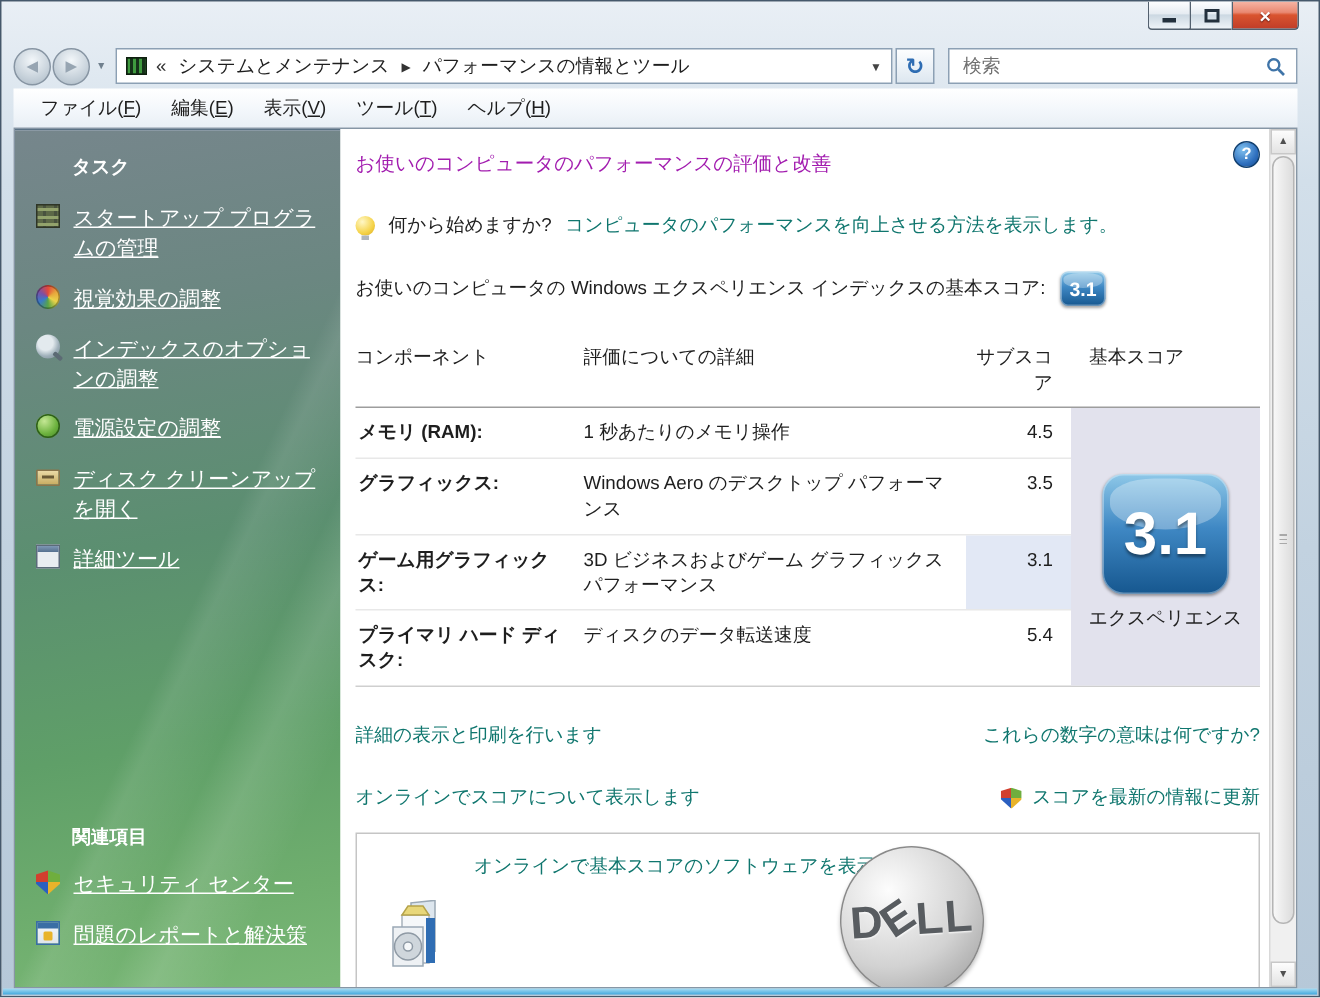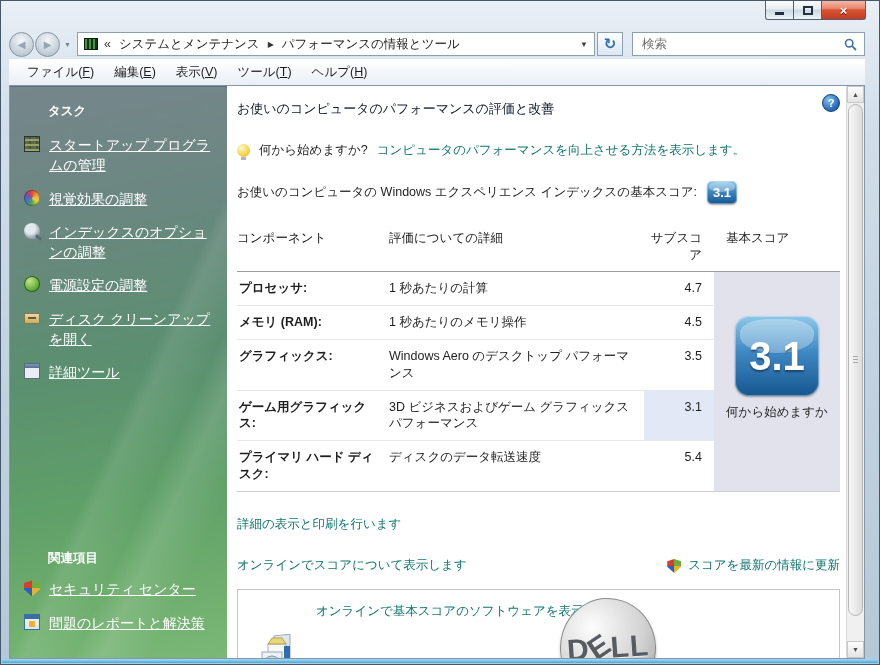--- a/index.html
+++ b/index.html
@@ -91,21 +91,21 @@
   .problem-reports-icon::after{content:"";position:absolute;width:6px;height:6px;background:#e8b32a;
     border-radius:1px;left:4px;top:6px;}
   
   .content{position:absolute;left:217px;right:18px;top:0;bottom:0;background:#fff;
     overflow:hidden;padding:12px 6px 0 10px;font-size:12.5px;}
   .help-icon{position:absolute;top:8px;right:6px;width:18px;height:18px;border-radius:50%;
     border:1px solid #12406f;color:#fff;font-weight:bold;font-size:11px;
     background:radial-gradient(circle at 35% 30%,#7fc0ef,#2e6fbe 62%,#174a8c);
     display:flex;align-items:center;justify-content:center;cursor:pointer;}
   .link{color:#0f766e;cursor:pointer;}
-  .heading{color:#0f172a;font-size:13px;margin:2px 0 0 0;font-weight:normal;}
+  .heading{color:#a21caf;font-size:13px;margin:2px 0 0 0;font-weight:normal;}
   .prompt-row{display:flex;align-items:center;gap:9px;margin-top:24px;}
   .bulb-icon{width:13px;height:13px;border-radius:50%;position:relative;flex:0 0 auto;
     background:radial-gradient(circle at 35% 30%,#fff7c6,#f5d349 60%,#d9a81e);
     box-shadow:inset 0 0 0 1px #c29address;} 
   .bulb-icon::after{content:"";position:absolute;width:5px;height:3px;background:#b0b6bc;bottom:-3px;left:4px;}
   .base-row{display:flex;align-items:center;gap:10px;margin-top:22px;}
   .badge{color:#fff;font-weight:bold;text-align:center;position:relative;overflow:hidden;
     background:linear-gradient(180deg,#8ec8e8 0%,#3f88c4 45%,#16578f 100%);
     box-shadow:inset 0 0 0 1px rgba(255,255,255,.35),0 1px 2px rgba(0,0,0,.35);}
   .badge::before{content:"";position:absolute;left:6%;right:6%;top:4%;height:42%;
@@ -293,25 +293,20 @@
       <div class="table">
         <div class="t-head">
           <div>コンポーネント</div>
           <div>評価についての詳細</div>
           <div class="h-sub">サブスコア</div>
           <div class="h-base">基本スコア</div>
         </div>
         <div class="rows-wrap">
           <div class="rows">
 
-              <div class="t-row">
-                <div class="t-comp">プロセッサ:</div>
-                <div class="t-detail">1 秒あたりの計算</div>
-                <div class="t-sub">4.7</div>
-              </div>
 
               <div class="t-row">
                 <div class="t-comp">メモリ (RAM):</div>
                 <div class="t-detail">1 秒あたりのメモリ操作</div>
                 <div class="t-sub">4.5</div>
               </div>
 
               <div class="t-row">
                 <div class="t-comp">グラフィックス:</div>
                 <div class="t-detail">Windows Aero のデスクトップ パフォーマンス</div>
@@ -325,27 +320,28 @@
               </div>
 
               <div class="t-row">
                 <div class="t-comp">プライマリ ハード ディスク:</div>
                 <div class="t-detail">ディスクのデータ転送速度</div>
                 <div class="t-sub">5.4</div>
               </div>
             </div>
           <div class="score-panel">
             <div class="badge badge-lg"><span>3.1</span></div>
-            <div class="score-caption">何から始めますか</div>
+            <div class="score-caption">エクスペリエンス</div>
           </div>
         </div>
       </div>
 
       <div class="links-row">
         <span class="link">詳細の表示と印刷を行います</span>
+        <span class="link">これらの数字の意味は何ですか?</span>
       </div>
       <div class="links-row">
         <span class="link">オンラインでスコアについて表示します</span>
         <span class="right">
           <span class="ico shield-4c shield-sm"></span>
           <span class="link">スコアを最新の情報に更新</span>
         </span>
       </div>
 
       <div class="bottom-box">

